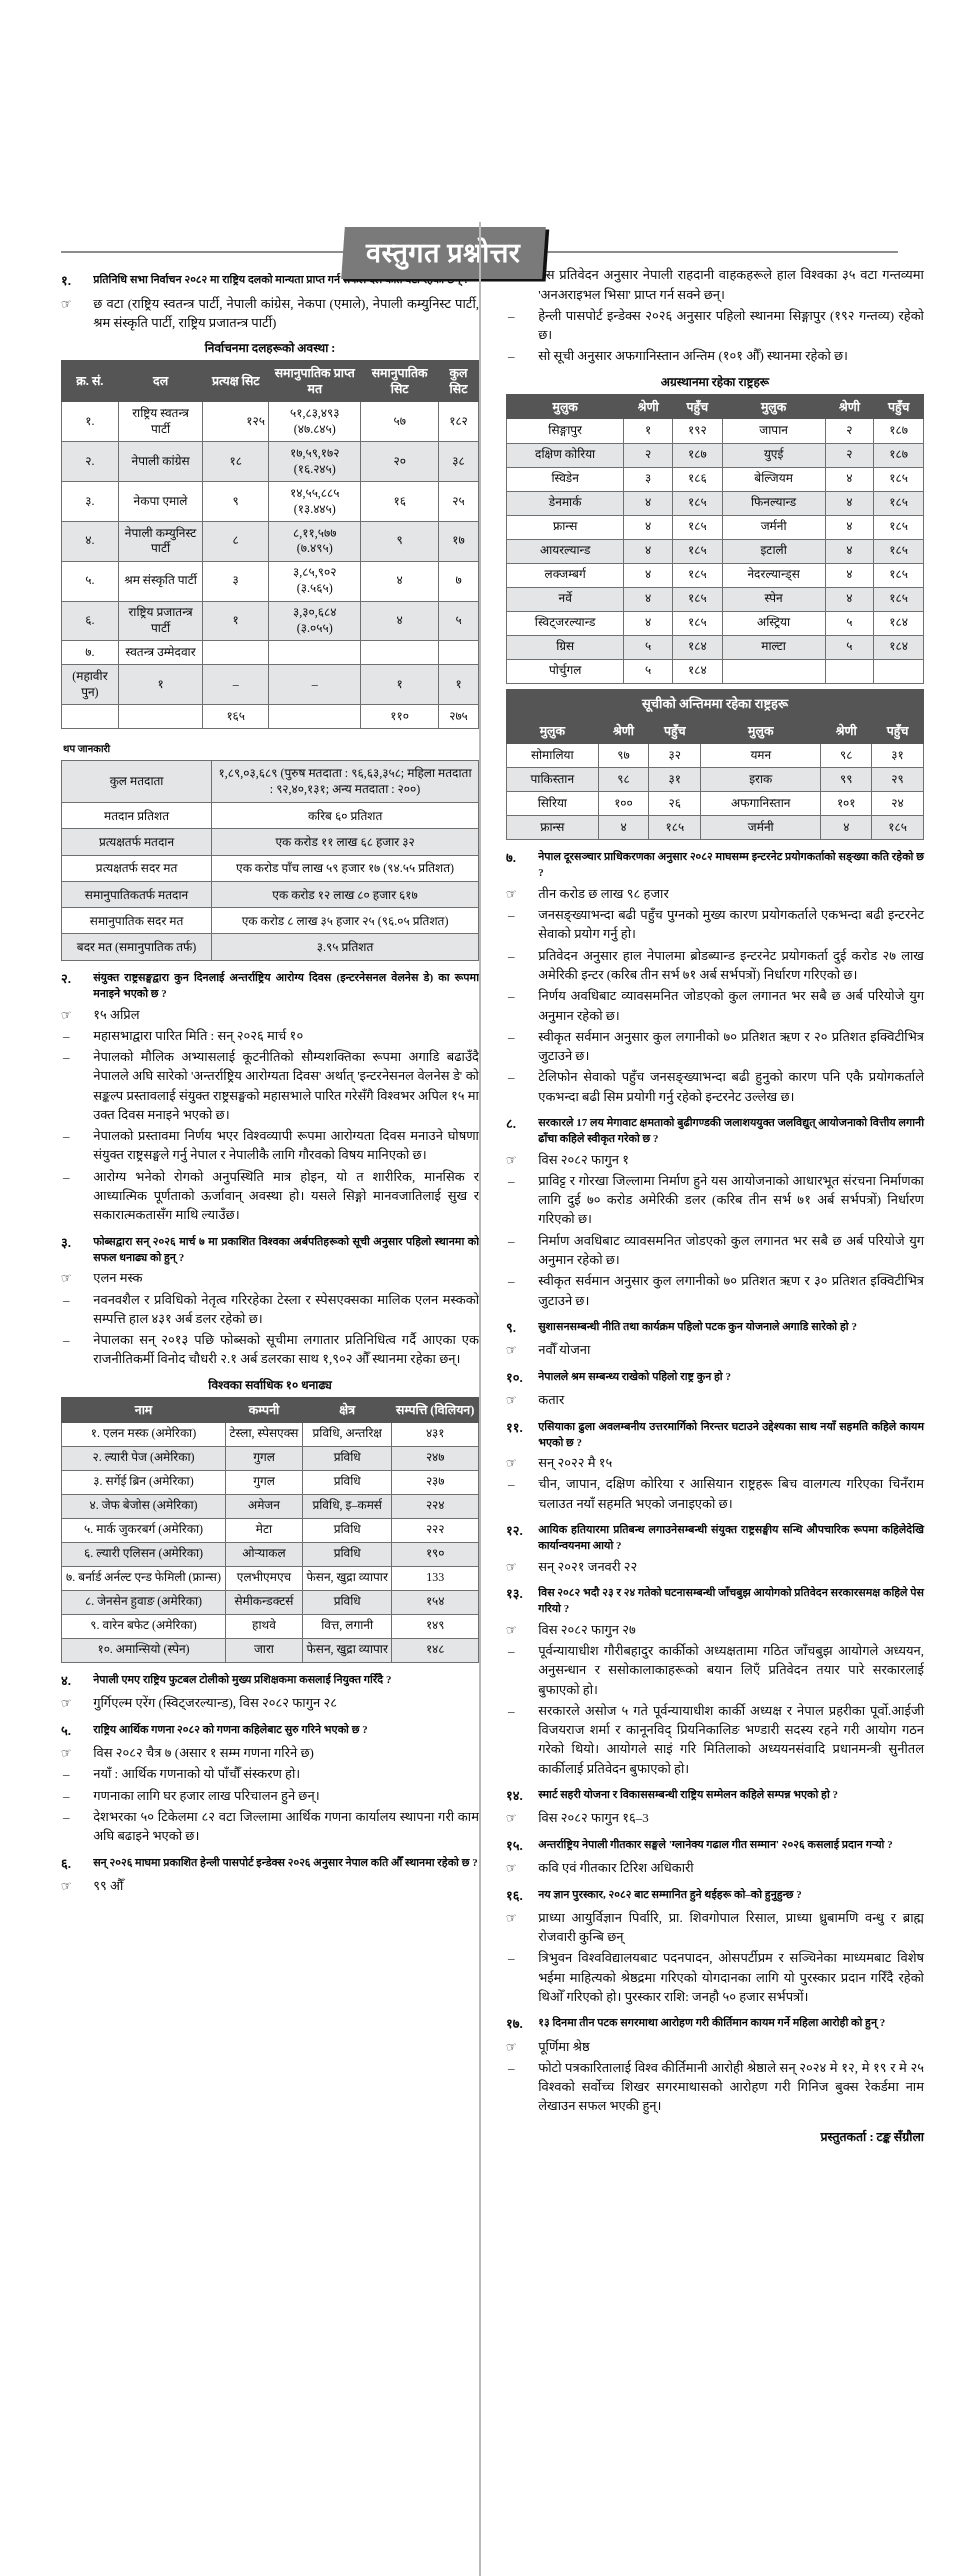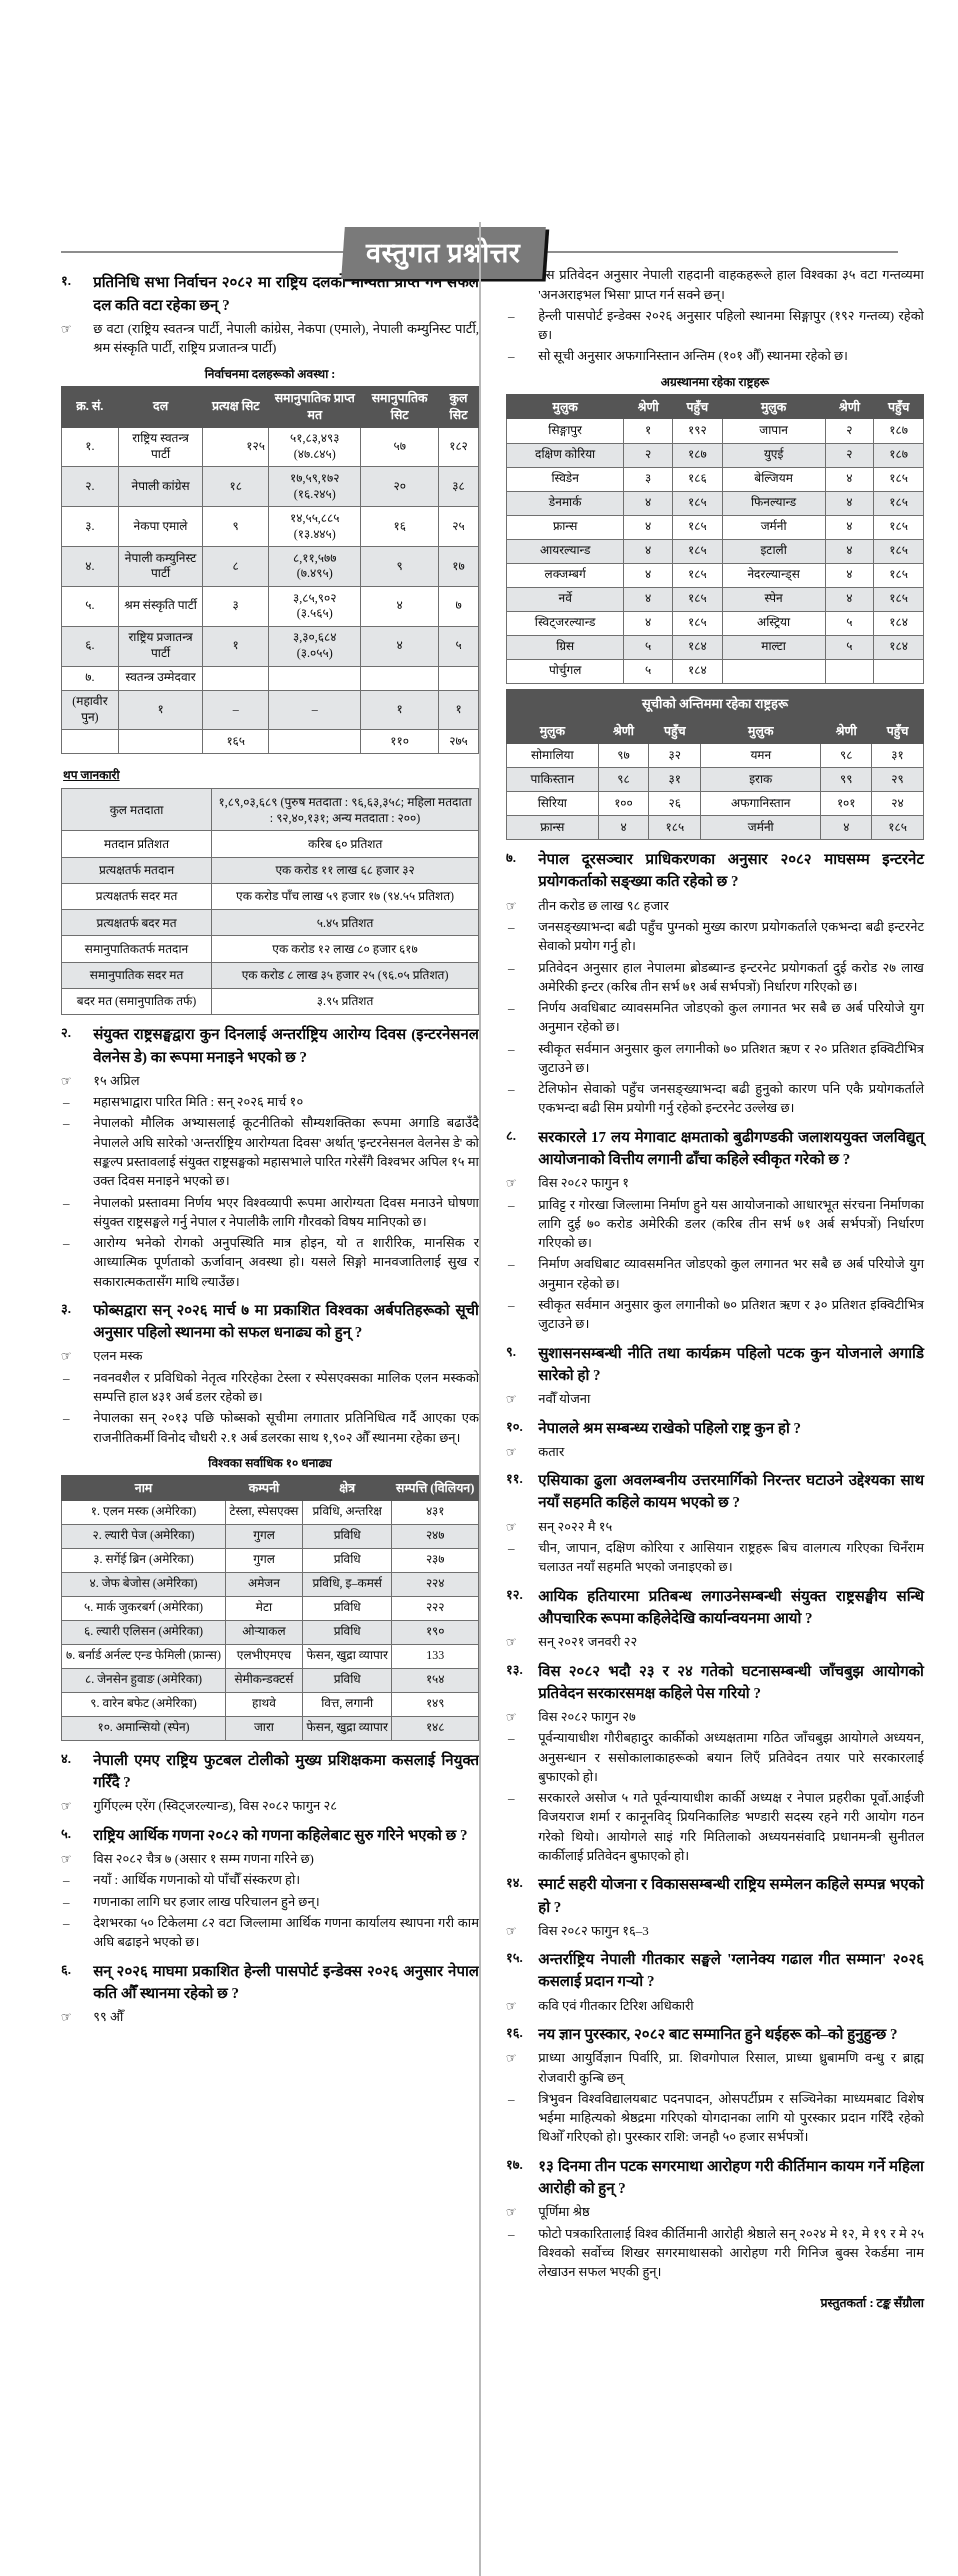--- a/index.html
+++ b/index.html
@@ -75,21 +75,21 @@
   }
   .q-num {
     flex:0 0 25px;
     font-size:13px;
     font-weight:bold;
     line-height:1.48;
     text-align:left;
   }
   .q-text {
     flex:1;
-    font-size:15px;
+    font-size:11px;
     font-weight:bold;
     line-height:1.48;
     text-align:justify;
     text-justify:inter-word;
   }
   .a-row {
     display:flex;
     align-items:flex-start;
     gap:7.2px;
     margin-top:3.1px;
@@ -127,24 +127,23 @@
     text-align:justify;
   }
 
   .inline-caption {
     font-size:12px;
     font-weight:bold;
     text-align:center;
     margin:7.2px 0 4.1px 0;
   }
   .left-caption {
-    font-size:12px;
+    font-size:10px;
     font-weight:bold;
     margin:11.3px 0 5.2px 2.1px;
-    text-decoration:underline;
   }
 
   
   table.grid {
     border-collapse:collapse;
     width:100%;
     font-size:12px;
     line-height:1.32;
     margin:0 auto 5.2px auto;
   }
@@ -340,24 +339,20 @@
                 <td class="k">मतदान प्रतिशत</td>
                 <td>करिब ६० प्रतिशत</td>
               </tr>
               <tr>
                 <td class="k">प्रत्यक्षतर्फ मतदान</td>
                 <td>एक करोड ११ लाख ६८ हजार ३२</td>
               </tr>
               <tr>
                 <td class="k">प्रत्यक्षतर्फ सदर मत</td>
                 <td>एक करोड पाँच लाख ५९ हजार १७ (९४.५५ प्रतिशत)</td>
-              </tr>
-              <tr>
-                <td class="k">प्रत्यक्षतर्फ बदर मत</td>
-                <td>५.४५ प्रतिशत</td>
               </tr>
               <tr>
                 <td class="k">समानुपातिकतर्फ मतदान</td>
                 <td>एक करोड १२ लाख ८० हजार ६१७</td>
               </tr>
               <tr>
                 <td class="k">समानुपातिक सदर मत</td>
                 <td>एक करोड ८ लाख ३५ हजार २५ (९६.०५ प्रतिशत)</td>
               </tr>
               <tr>

